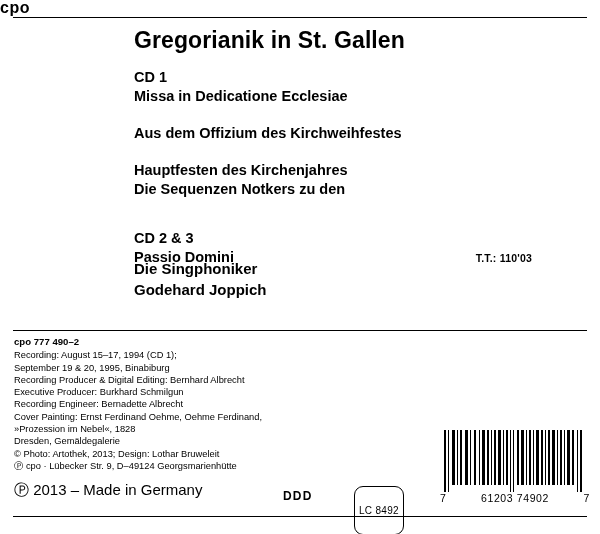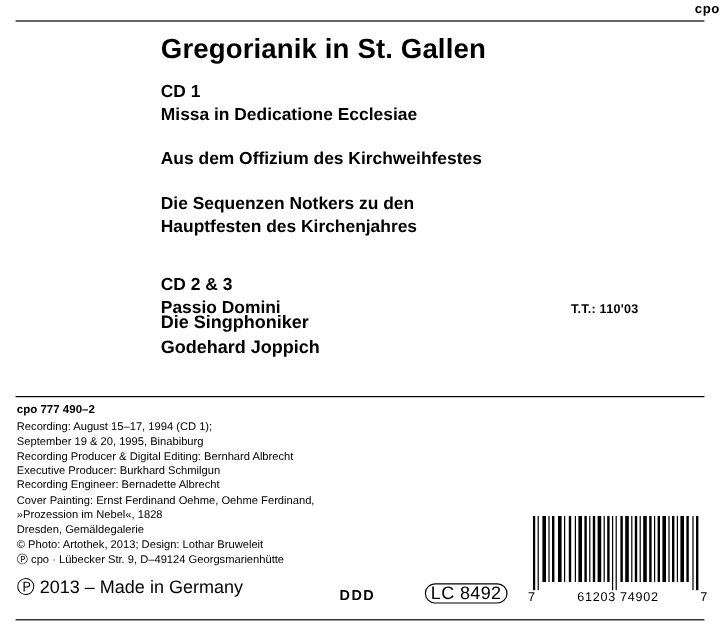--- a/index.html
+++ b/index.html
@@ -28,22 +28,22 @@
     top: 0;
     width: 600px;
     height: 17px;
     background: #ffffff;
   }
   .cpo-top {
     position: absolute;
     left: 0;
     top: 0;
     width: 600px;
-    text-align: right;
-    font-size: 11px;
+    text-align: left;
+    font-size: 16px;
     font-weight: bold;
     letter-spacing: 0.5px;
     line-height: 16px;
     font-family: "Liberation Sans", sans-serif;
   }
   .rule {
     position: absolute;
     background: #000000;
   }
   .rule-top {
@@ -147,22 +147,22 @@
   }
 
   
   .lc-box {
     position: absolute;
     left: 354px;
     top: 486px;
     border: 1.3px solid #000;
     border-radius: 9px;
     height: 15px;
-    padding: 0 4px;
-    font-size: 15px;
+    padding: 16px 4px;
+    font-size: 10px;
     line-height: 15px;
     letter-spacing: 0.3px;
     font-weight: normal;
   }
 
   
   .barcode {
     position: absolute;
     left: 444px;
     top: 430px;
@@ -196,22 +196,22 @@
   <div class="rule rule-top"></div>
 
   <div class="main">
     <div class="title">Gregorianik in St. Gallen</div>
 
     <div class="cd-label">CD 1</div>
     <div class="work">Missa in Dedicatione Ecclesiae</div>
     <div class="spacer-16"></div>
     <div class="work">Aus dem Offizium des Kirchweihfestes</div>
     <div class="spacer-16"></div>
+    <div class="work">Hauptfesten des Kirchenjahres</div>
     <div class="work">Die Sequenzen Notkers zu den</div>
-    <div class="work">Hauptfesten des Kirchenjahres</div>
     <div class="spacer-28"></div>
     <div class="cd-label">CD 2 &amp; 3</div>
     <div class="work">Passio Domini</div>
   </div>
 
   <div class="tt">T.T.: 110'03</div>
 
   <div class="performers">
     <div>Die Singphoniker</div>
     <div>Godehard Joppich</div>

